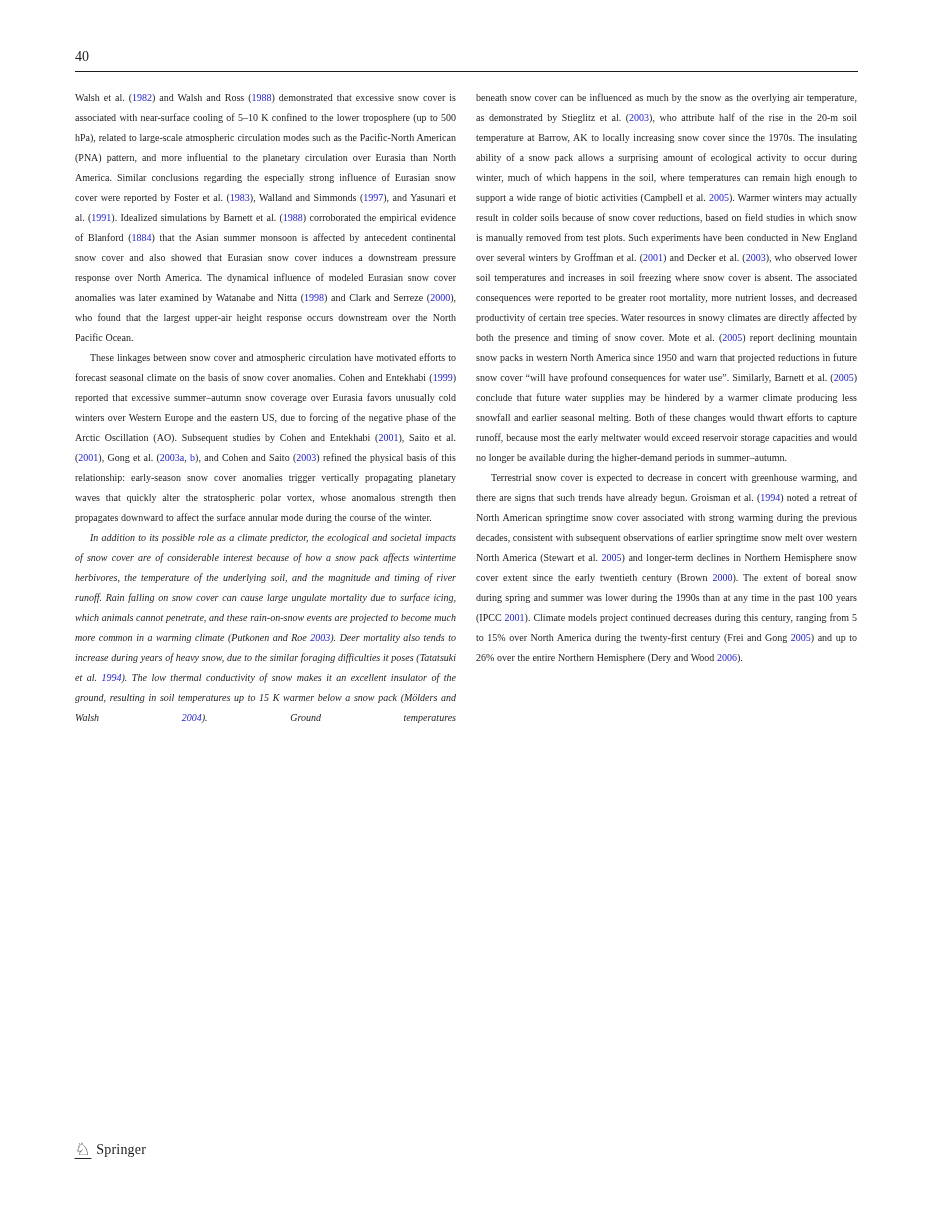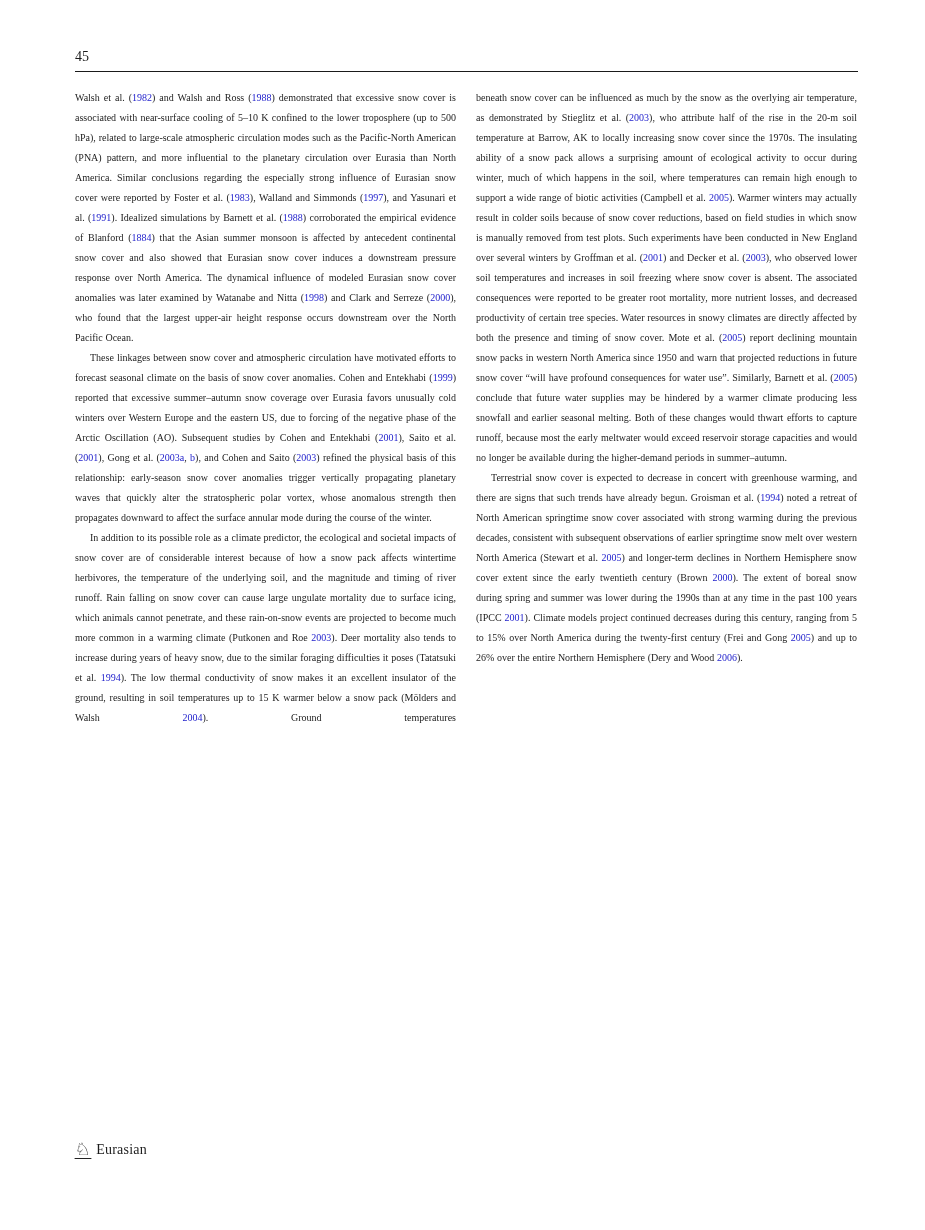--- a/index.html
+++ b/index.html
@@ -14,52 +14,52 @@
   .rule   { position:absolute; top:71px; left:75px; right:67px;
             border-top:1.6px solid #1a1a1a; }
 
   .columns { position:absolute; top:88px; left:75px; right:67px;
              display:flex; gap:20px; }
   .col { width:381px; }
 
   .para { font-size:10px; line-height:20px; text-align:justify;
           word-spacing:0.2px; }
   .para.indent { text-indent:15px; }
-  .para.cont   { text-align-last:justify; }
+  .para.cont   { text-align-last:justify;font-style:italic; }
 
   .cite { color:var(--link-color); text-decoration:none; cursor:pointer; }
 
   .footer { position:absolute; top:1141px; left:75px;
             display:flex; align-items:center; gap:5px; }
   .logo { font-family:"DejaVu Sans",sans-serif; font-size:17px; line-height:17px;
           display:inline-block; border-bottom:1.3px solid #222;
           transform:scaleX(1.05); padding:0 1px 0 0; }
   .publisher { font-size:14px; letter-spacing:0.2px; }
 </style>
 </head>
 <body>
 
 <div class="page">
 
   <div class="header">
-    <span>45</span>
+    <span>40</span>
   </div>
 
   <div class="rule"></div>
 
   <div class="columns">
     <div class="col">
         <p class="para"><span>Walsh et al. (</span><a class="cite">1982</a><span>) and Walsh and Ross (</span><a class="cite">1988</a><span>) demonstrated that excessive snow cover is associated with near-surface cooling of 5–10 K confined to the lower troposphere (up to 500 hPa), related to large-scale atmospheric circulation modes such as the Pacific-North American (PNA) pattern, and more influential to the planetary circulation over Eurasia than North America. Similar conclusions regarding the especially strong influence of Eurasian snow cover were reported by Foster et al. (</span><a class="cite">1983</a><span>), Walland and Simmonds (</span><a class="cite">1997</a><span>), and Yasunari et al. (</span><a class="cite">1991</a><span>). Idealized simulations by Barnett et al. (</span><a class="cite">1988</a><span>) corroborated the empirical evidence of Blanford (</span><a class="cite">1884</a><span>) that the Asian summer monsoon is affected by antecedent continental snow cover and also showed that Eurasian snow cover induces a downstream pressure response over North America. The dynamical influence of modeled Eurasian snow cover anomalies was later examined by Watanabe and Nitta (</span><a class="cite">1998</a><span>) and Clark and Serreze (</span><a class="cite">2000</a><span>), who found that the largest upper-air height response occurs downstream over the North Pacific Ocean.</span></p>
         <p class="para indent"><span>These linkages between snow cover and atmospheric circulation have motivated efforts to forecast seasonal climate on the basis of snow cover anomalies. Cohen and Entekhabi (</span><a class="cite">1999</a><span>) reported that excessive summer–autumn snow coverage over Eurasia favors unusually cold winters over Western Europe and the eastern US, due to forcing of the negative phase of the Arctic Oscillation (AO). Subsequent studies by Cohen and Entekhabi (</span><a class="cite">2001</a><span>), Saito et al. (</span><a class="cite">2001</a><span>), Gong et al. (</span><a class="cite">2003a</a><span>, </span><a class="cite">b</a><span>), and Cohen and Saito (</span><a class="cite">2003</a><span>) refined the physical basis of this relationship: early-season snow cover anomalies trigger vertically propagating planetary waves that quickly alter the stratospheric polar vortex, whose anomalous strength then propagates downward to affect the surface annular mode during the course of the winter.</span></p>
         <p class="para indent cont"><span>In addition to its possible role as a climate predictor, the ecological and societal impacts of snow cover are of considerable interest because of how a snow pack affects wintertime herbivores, the temperature of the underlying soil, and the magnitude and timing of river runoff. Rain falling on snow cover can cause large ungulate mortality due to surface icing, which animals cannot penetrate, and these rain-on-snow events are projected to become much more common in a warming climate (Putkonen and Roe </span><a class="cite">2003</a><span>). Deer mortality also tends to increase during years of heavy snow, due to the similar foraging difficulties it poses (Tatatsuki et al. </span><a class="cite">1994</a><span>). The low thermal conductivity of snow makes it an excellent insulator of the ground, resulting in soil temperatures up to 15 K warmer below a snow pack (Mölders and Walsh </span><a class="cite">2004</a><span>). Ground temperatures</span></p>
       </div>
     <div class="col">
         <p class="para"><span>beneath snow cover can be influenced as much by the snow as the overlying air temperature, as demonstrated by Stieglitz et al. (</span><a class="cite">2003</a><span>), who attribute half of the rise in the 20-m soil temperature at Barrow, AK to locally increasing snow cover since the 1970s. The insulating ability of a snow pack allows a surprising amount of ecological activity to occur during winter, much of which happens in the soil, where temperatures can remain high enough to support a wide range of biotic activities (Campbell et al. </span><a class="cite">2005</a><span>). Warmer winters may actually result in colder soils because of snow cover reductions, based on field studies in which snow is manually removed from test plots. Such experiments have been conducted in New England over several winters by Groffman et al. (</span><a class="cite">2001</a><span>) and Decker et al. (</span><a class="cite">2003</a><span>), who observed lower soil temperatures and increases in soil freezing where snow cover is absent. The associated consequences were reported to be greater root mortality, more nutrient losses, and decreased productivity of certain tree species. Water resources in snowy climates are directly affected by both the presence and timing of snow cover. Mote et al. (</span><a class="cite">2005</a><span>) report declining mountain snow packs in western North America since 1950 and warn that projected reductions in future snow cover “will have profound consequences for water use”. Similarly, Barnett et al. (</span><a class="cite">2005</a><span>) conclude that future water supplies may be hindered by a warmer climate producing less snowfall and earlier seasonal melting. Both of these changes would thwart efforts to capture runoff, because most the early meltwater would exceed reservoir storage capacities and would no longer be available during the higher-demand periods in summer–autumn.</span></p>
         <p class="para indent"><span>Terrestrial snow cover is expected to decrease in concert with greenhouse warming, and there are signs that such trends have already begun. Groisman et al. (</span><a class="cite">1994</a><span>) noted a retreat of North American springtime snow cover associated with strong warming during the previous decades, consistent with subsequent observations of earlier springtime snow melt over western North America (Stewart et al. </span><a class="cite">2005</a><span>) and longer-term declines in Northern Hemisphere snow cover extent since the early twentieth century (Brown </span><a class="cite">2000</a><span>). The extent of boreal snow during spring and summer was lower during the 1990s than at any time in the past 100 years (IPCC </span><a class="cite">2001</a><span>). Climate models project continued decreases during this century, ranging from 5 to 15% over North America during the twenty-first century (Frei and Gong </span><a class="cite">2005</a><span>) and up to 26% over the entire Northern Hemisphere (Dery and Wood </span><a class="cite">2006</a><span>).</span></p>
       </div>
   </div>
 
   <div class="footer">
     <span class="logo">♘</span>
-    <span class="publisher">Eurasian</span>
+    <span class="publisher">Springer</span>
   </div>
 
 </div>
 
 </body></html>

